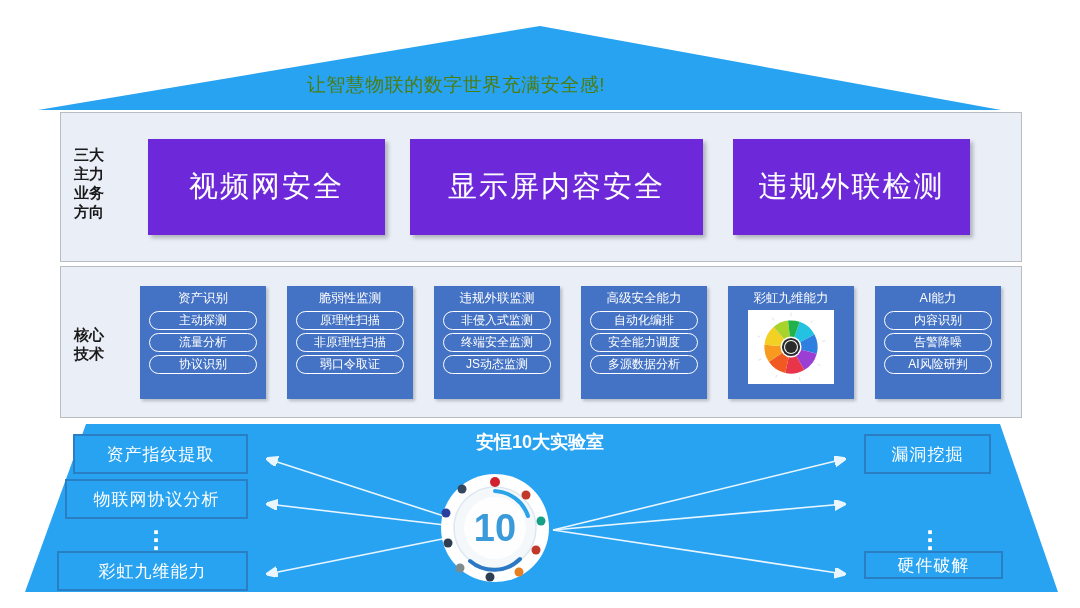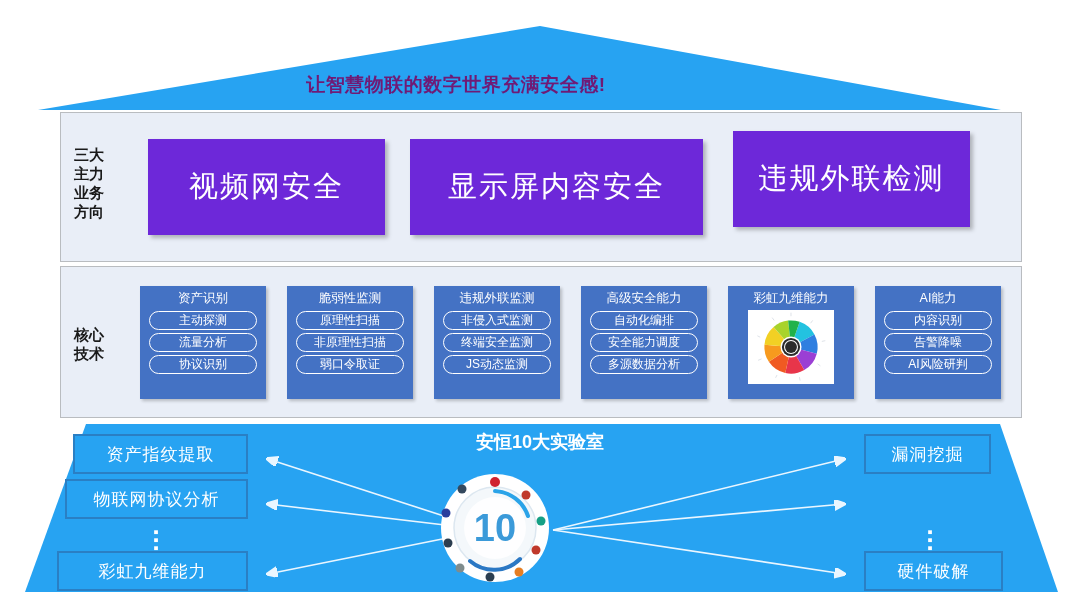--- a/index.html
+++ b/index.html
@@ -4,40 +4,40 @@
 <style>
   html,body{margin:0;padding:0;background:#ffffff;}
   body{width:1080px;height:608px;overflow:hidden;
        font-family:"Liberation Sans","DejaVu Sans",sans-serif;}
   #stage{position:relative;width:1080px;height:608px;background:#fff;}
 
   
   .roof{position:absolute;left:0;top:26px;width:1080px;height:86px;}
   .roof svg{display:block;}
   .roof-title{position:absolute;left:0;top:72px;width:912px;text-align:center;
-              color:#701a75;font-size:19px;font-weight:bold;letter-spacing:.5px;
+              color:#4d7c0f;font-size:19px;font-weight:normal;letter-spacing:.5px;
               white-space:nowrap;}
 
   
   .panel{position:absolute;background:#e9eef7;border:1px solid #b9bcc0;box-sizing:border-box;}
   #panel-biz{left:60px;top:112px;width:962px;height:150px;}
   #panel-core{left:60px;top:266px;width:962px;height:152px;}
 
   .panel-label{position:absolute;color:#1a1a1a;font-weight:bold;font-size:15px;
                line-height:19px;text-align:left;white-space:pre-line;}
   #label-biz{left:74px;top:145px;width:60px;}
   #label-core{left:74px;top:325px;width:60px;}
 
   
   .biz-box{position:absolute;background:#6d28d9;box-shadow:3px 3px 4px rgba(0,0,0,.25);
            display:flex;align-items:center;justify-content:center;
            color:#fff;font-size:29px;letter-spacing:2px;}
   #biz-0{left:148px;top:139px;width:237px;height:96px;}
   #biz-1{left:410px;top:139px;width:293px;height:96px;}
-  #biz-2{left:733px;top:131px;width:237px;height:96px;}
+  #biz-2{left:733px;top:139px;width:237px;height:96px;}
 
   
   .tech-card{position:absolute;top:286px;background:#4472c4;
              box-shadow:2px 2px 3px rgba(0,0,0,.22);box-sizing:border-box;
              padding:4px 6px 6px;}
   .tech-card .card-title{color:#ffffff;font-size:12.5px;text-align:center;
              line-height:17px;height:18px;}
   .pill{margin:3px auto 0;height:19px;border:1px solid #ffffff;border-radius:10px;
         color:#ffffff;font-size:12px;display:flex;align-items:center;
         justify-content:center;box-sizing:border-box;}
@@ -199,15 +199,15 @@
     </svg>
   </div>
 
   <div class="lab-box" style="left:73px;top:434px;width:175px;height:40px;">资产指纹提取</div>
   <div class="lab-box" style="left:65px;top:479px;width:183px;height:40px;">物联网协议分析</div>
   <div class="dots" style="left:146px;top:528px;">▪<br>▪<br>▪</div>
   <div class="lab-box" style="left:57px;top:551px;width:191px;height:40px;">彩虹九维能力</div>
 
   <div class="lab-box" style="left:864px;top:434px;width:127px;height:40px;">漏洞挖掘</div>
   <div class="dots" style="left:920px;top:528px;">▪<br>▪<br>▪</div>
-  <div class="lab-box" style="left:864px;top:551px;width:139px;height:40px;">硬件破解</div>
+  <div class="lab-box" style="left:864px;top:551px;width:139px;height:28px;">硬件破解</div>
 
 </div>
 
 </body></html>

